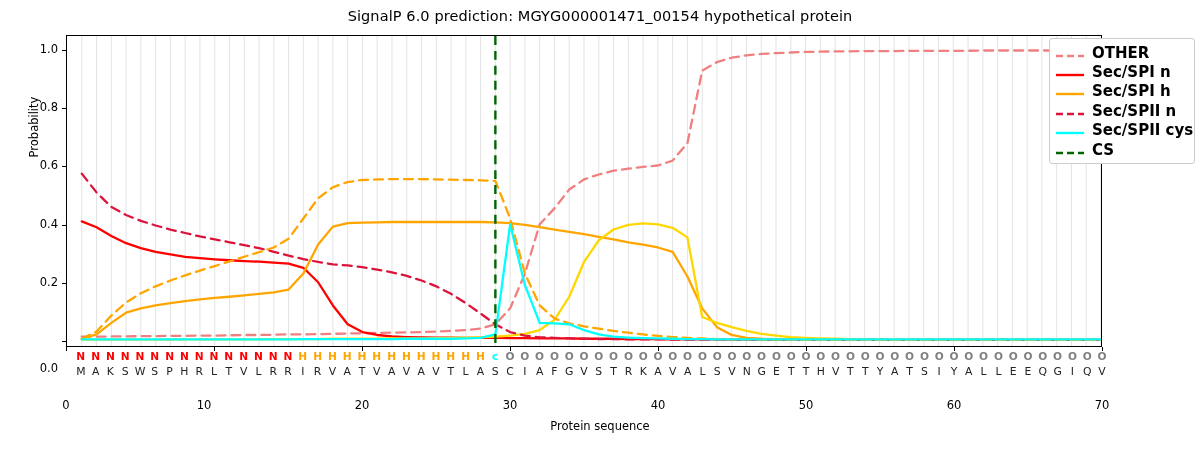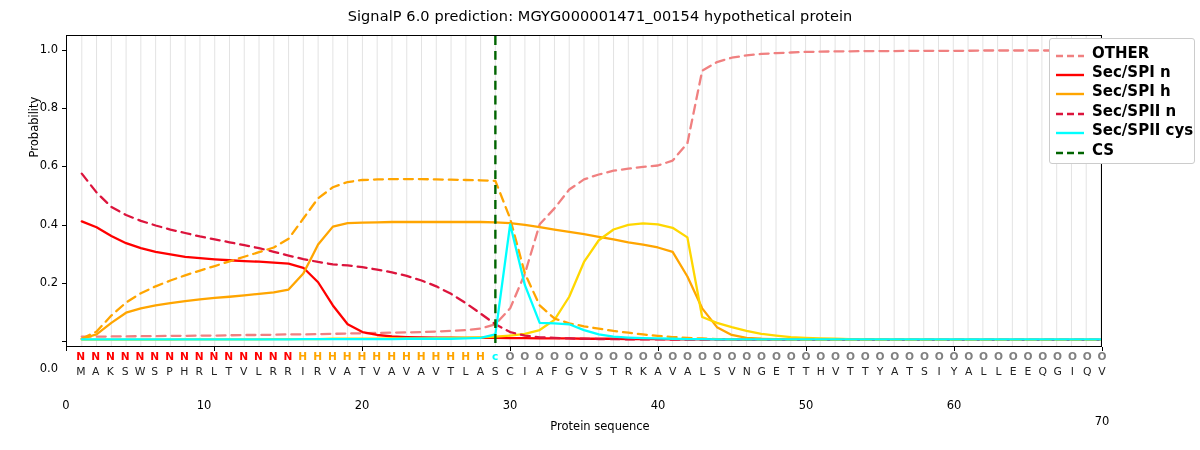--- a/index.html
+++ b/index.html
@@ -167,21 +167,21 @@
       <div class="xtick" style="left: 342px; top: 398px;">20</div>
       <div class="xtickmark" style="left: 362px; top: 347px;"></div>
       <div class="xtick" style="left: 490px; top: 398px;">30</div>
       <div class="xtickmark" style="left: 510px; top: 347px;"></div>
       <div class="xtick" style="left: 638px; top: 398px;">40</div>
       <div class="xtickmark" style="left: 658px; top: 347px;"></div>
       <div class="xtick" style="left: 786px; top: 398px;">50</div>
       <div class="xtickmark" style="left: 806px; top: 347px;"></div>
       <div class="xtick" style="left: 934px; top: 398px;">60</div>
       <div class="xtickmark" style="left: 954px; top: 347px;"></div>
-      <div class="xtick" style="left: 1082px; top: 414px;">70</div>
+      <div class="xtick" style="left: 1082px; top: 398px;">70</div>
       <div class="xtickmark" style="left: 1102px; top: 347px;"></div>
     </div>
   <div id="x-axis-label">Protein sequence</div>
 
   <div id="seq-region">
       <div class="seqcell seq-region-letter" style="left: 7.8px; top: 0px; width: 14px; color: rgb(255, 0, 0);">N</div>
       <div class="seqcell seq-aa" style="left: 7.8px; top: 15px; width: 14px;">M</div>
       <div class="seqcell seq-region-letter" style="left: 22.6px; top: 0px; width: 14px; color: rgb(255, 0, 0);">N</div>
       <div class="seqcell seq-aa" style="left: 22.6px; top: 15px; width: 14px;">A</div>
       <div class="seqcell seq-region-letter" style="left: 37.4px; top: 0px; width: 14px; color: rgb(255, 0, 0);">N</div>

